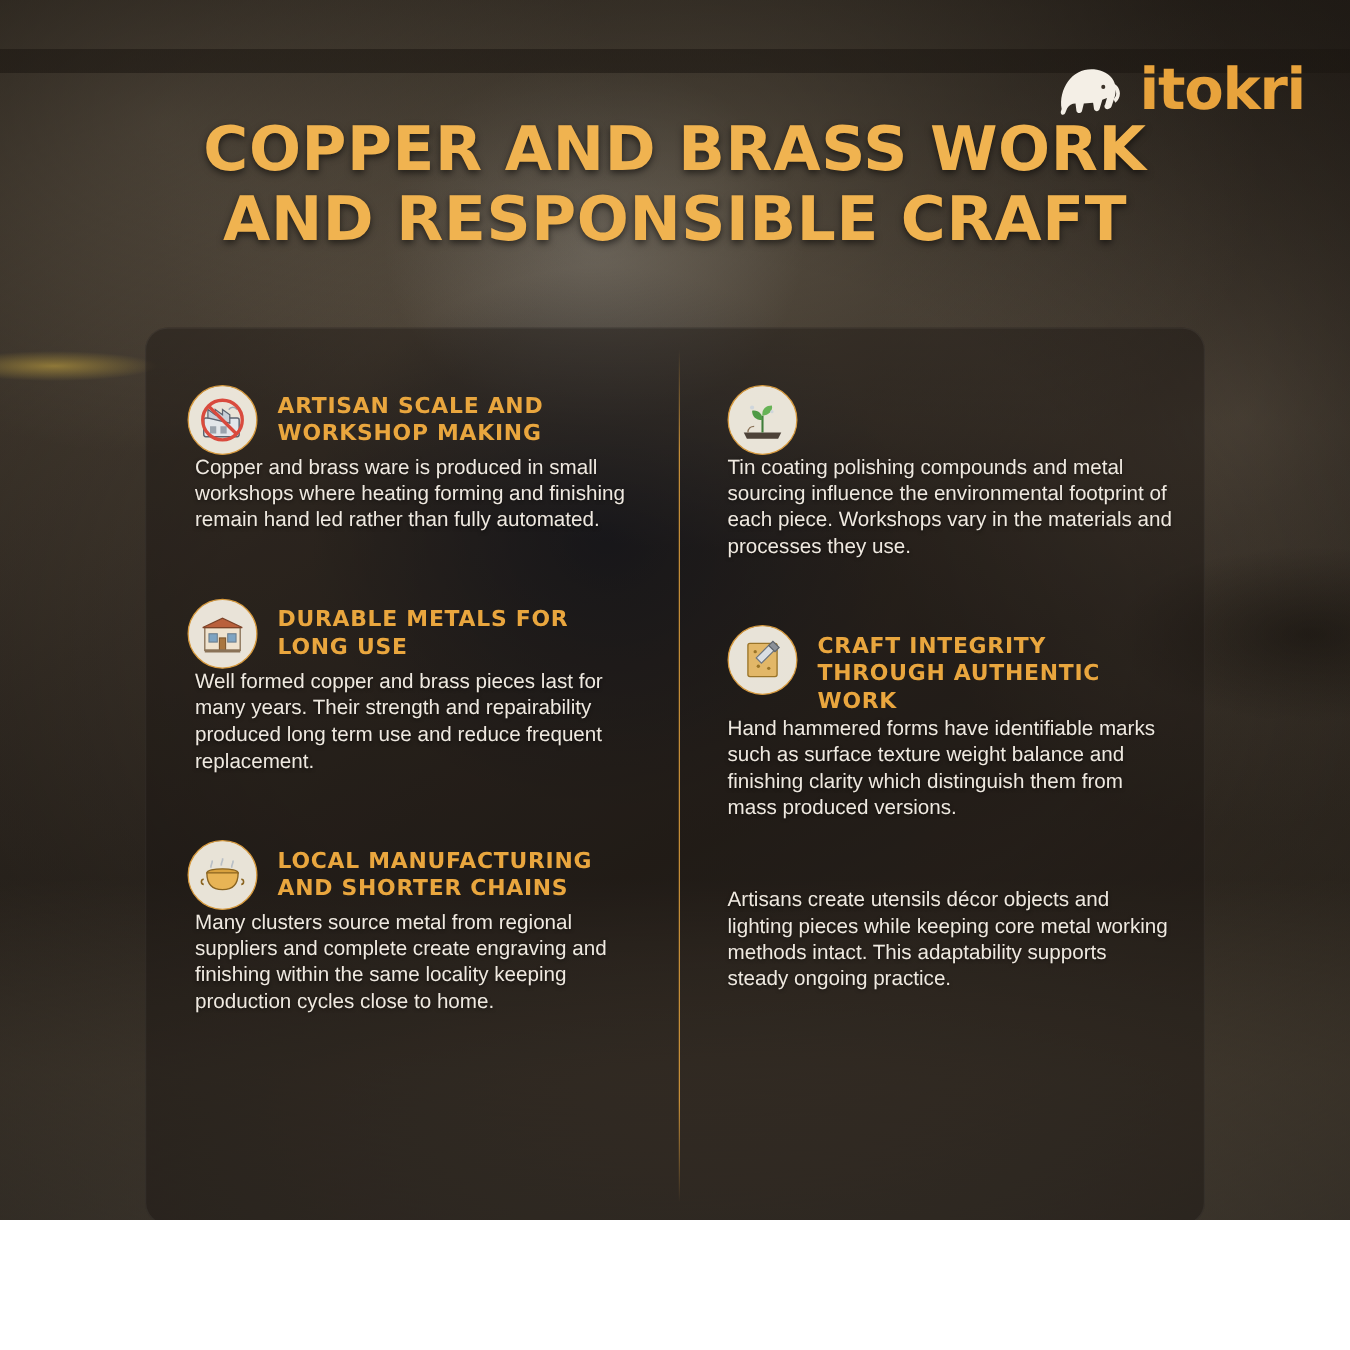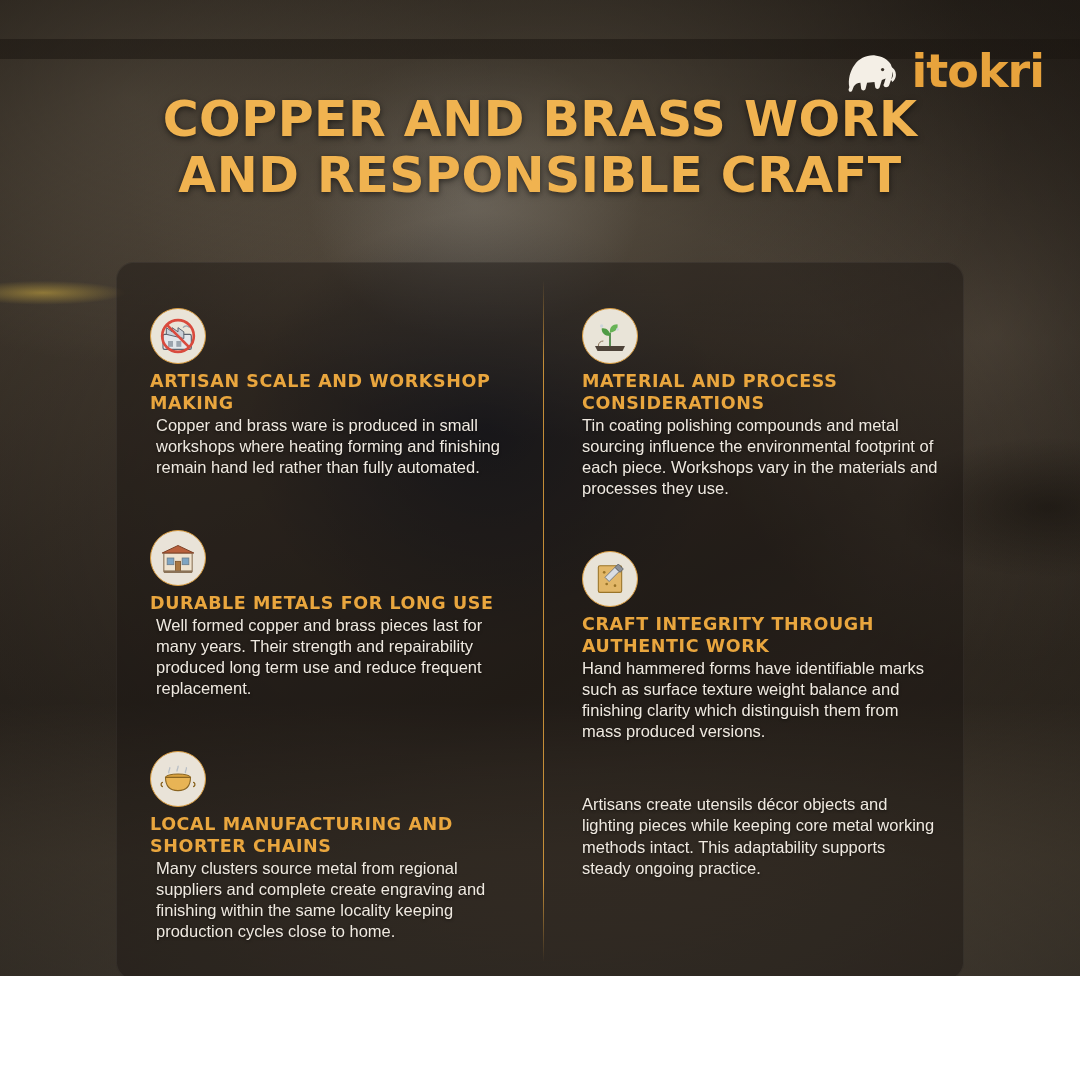--- a/index.html
+++ b/index.html
@@ -121,21 +121,21 @@
     display: flex;
     flex-direction: column;
     gap: 52px;
   }
   .col.right { padding-left: 42px; padding-right: 26px; }
 
   .item { }
   .item-head {
     display: flex;
     align-items: flex-start;
-    flex-direction: column;
+    gap: 16px;
   }
   .badge {
     flex: 0 0 auto;
     width: 56px;
     height: 56px;
     border-radius: 50%;
     border: 1px solid #d79a3e;
     background: rgba(250,244,232,0.92);
     display: flex;
     align-items: center;
@@ -252,21 +252,20 @@
             <svg viewBox="0 0 48 48" aria-hidden="true">
               <path d="M6 36h36l-3 6H9z" fill="#4d4238"></path>
               <path d="M24 36V20" stroke="#3f7d3a" stroke-width="2"></path>
               <path d="M24 24c-7 0-10-4-10-9 6-1 10 3 10 9z" fill="#4f9b45"></path>
               <path d="M24 20c7-1 10-5 9-10-6 0-10 4-9 10z" fill="#67b356"></path>
               <circle cx="14" cy="12" r="2" fill="#cfd6dc"></circle>
               <circle cx="33" cy="16" r="1.6" fill="#cfd6dc"></circle>
               <path d="M10 36c0-4 3-6 6-6" stroke="#8a7257" stroke-width="1.2" fill="none"></path>
             </svg>
           </span>
-          <span class="item-title">MATERIAL AND PROCESS CONSIDERATIONS</span>
         </div>
         <p class="item-body">Tin coating polishing compounds and metal sourcing influence the environmental footprint of each piece. Workshops vary in the materials and processes they use.</p>
       </div>
 
       <div class="item">
         <div class="item-head">
           <span class="badge">
             <svg viewBox="0 0 48 48" aria-hidden="true">
               <rect x="10" y="8" width="28" height="32" rx="2" fill="#e2b768" stroke="#9a7428" stroke-width="1.3"></rect>
               <path d="M10 8h28v32H10z" fill="none"></path>

